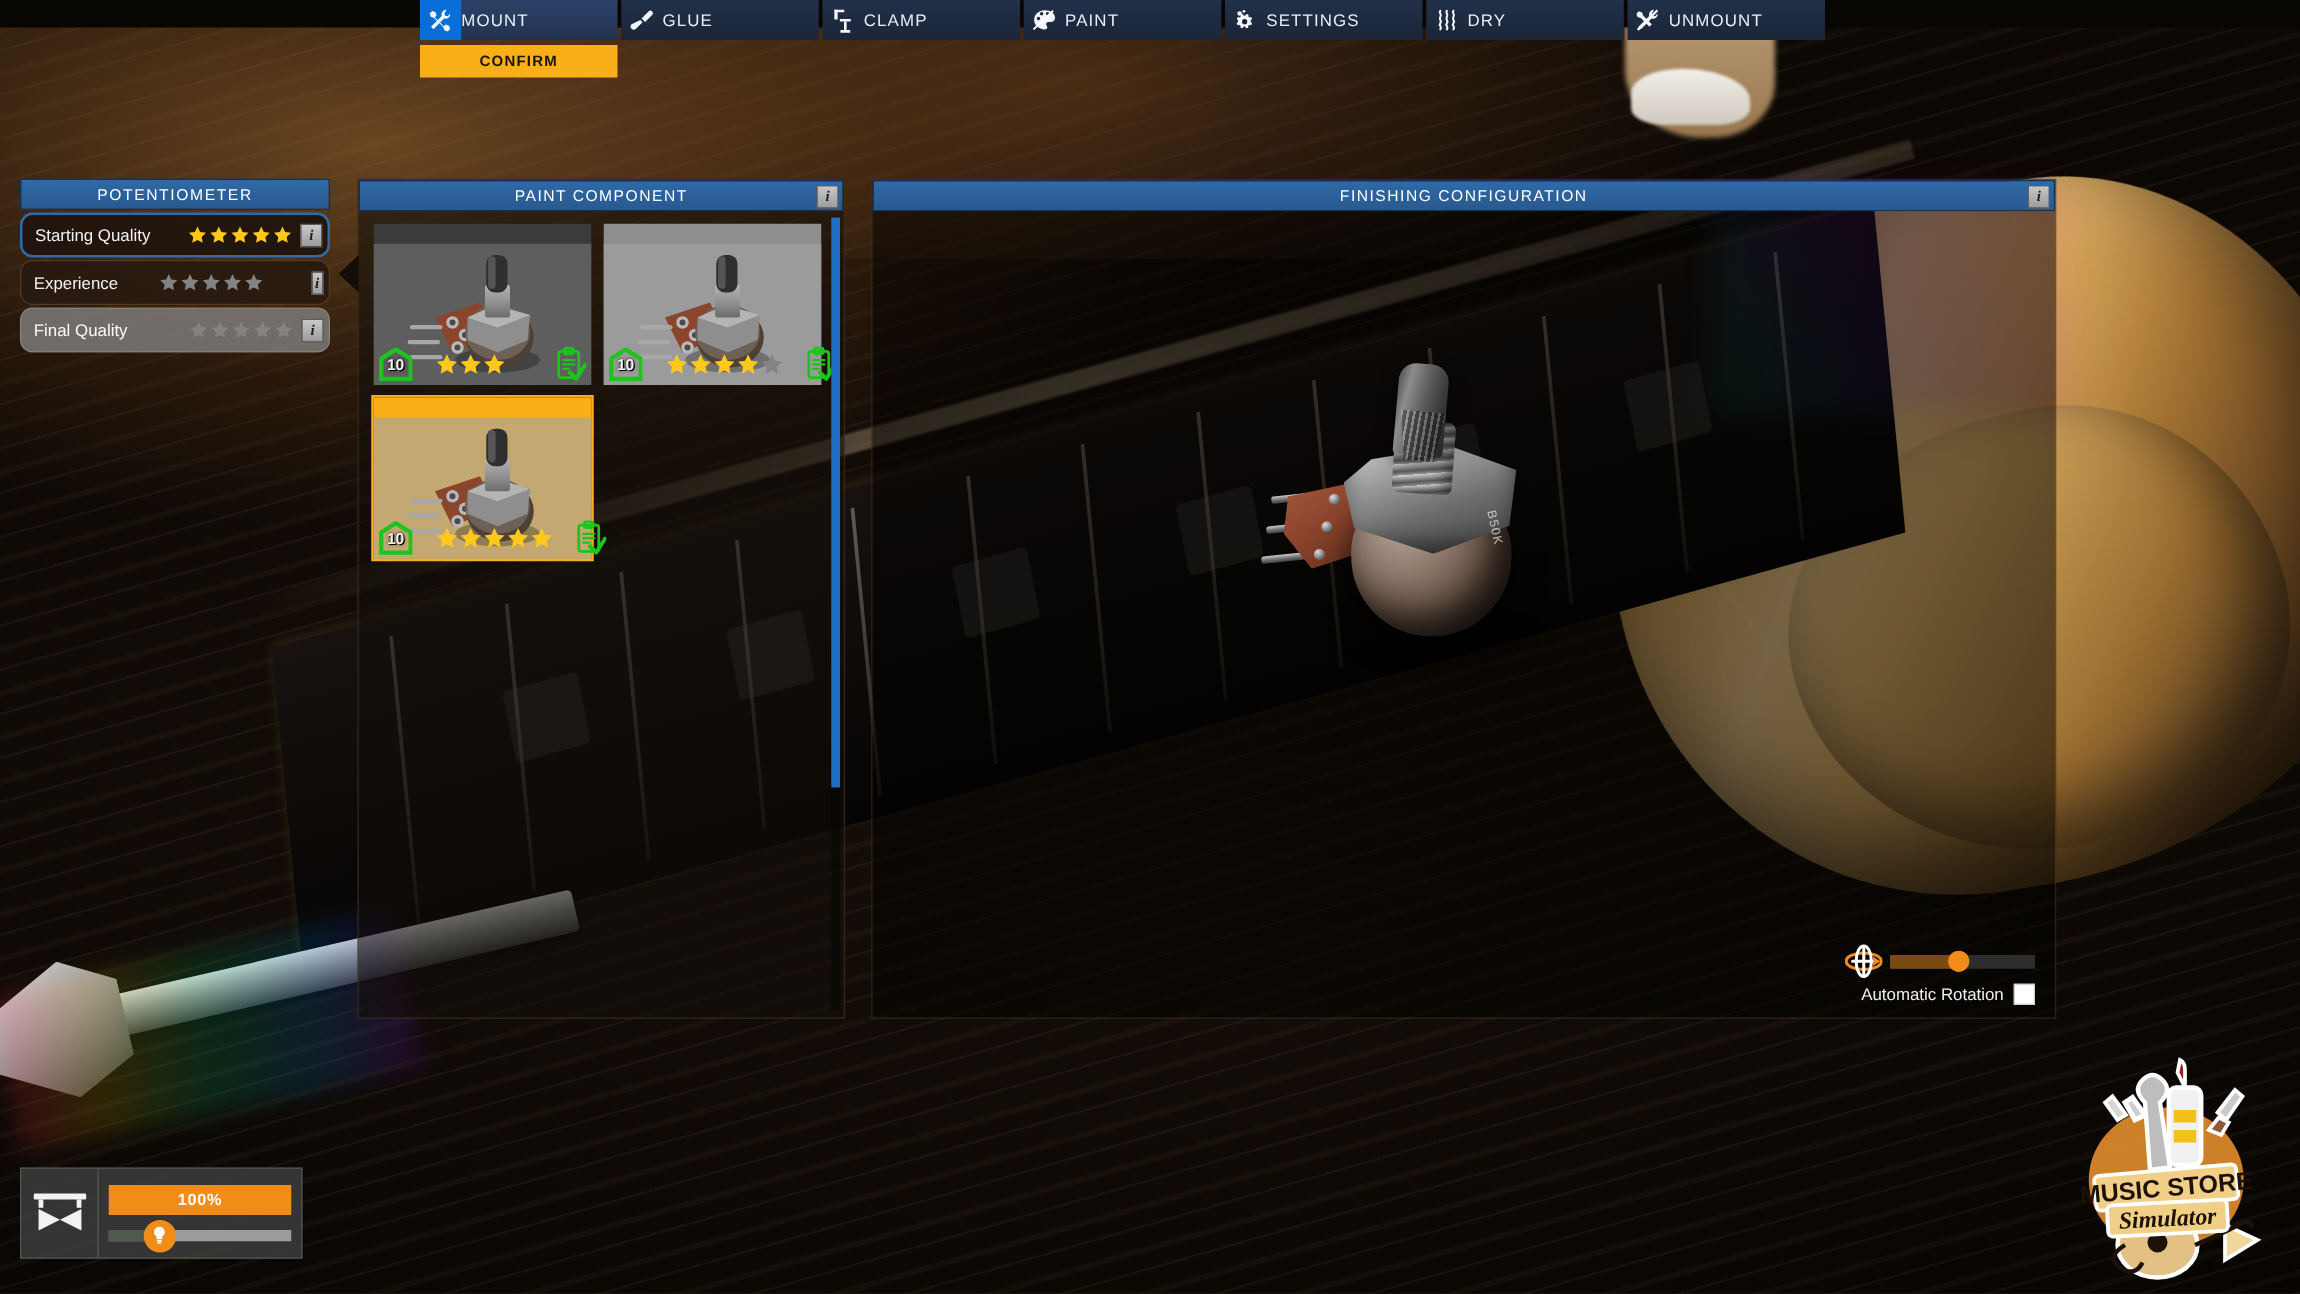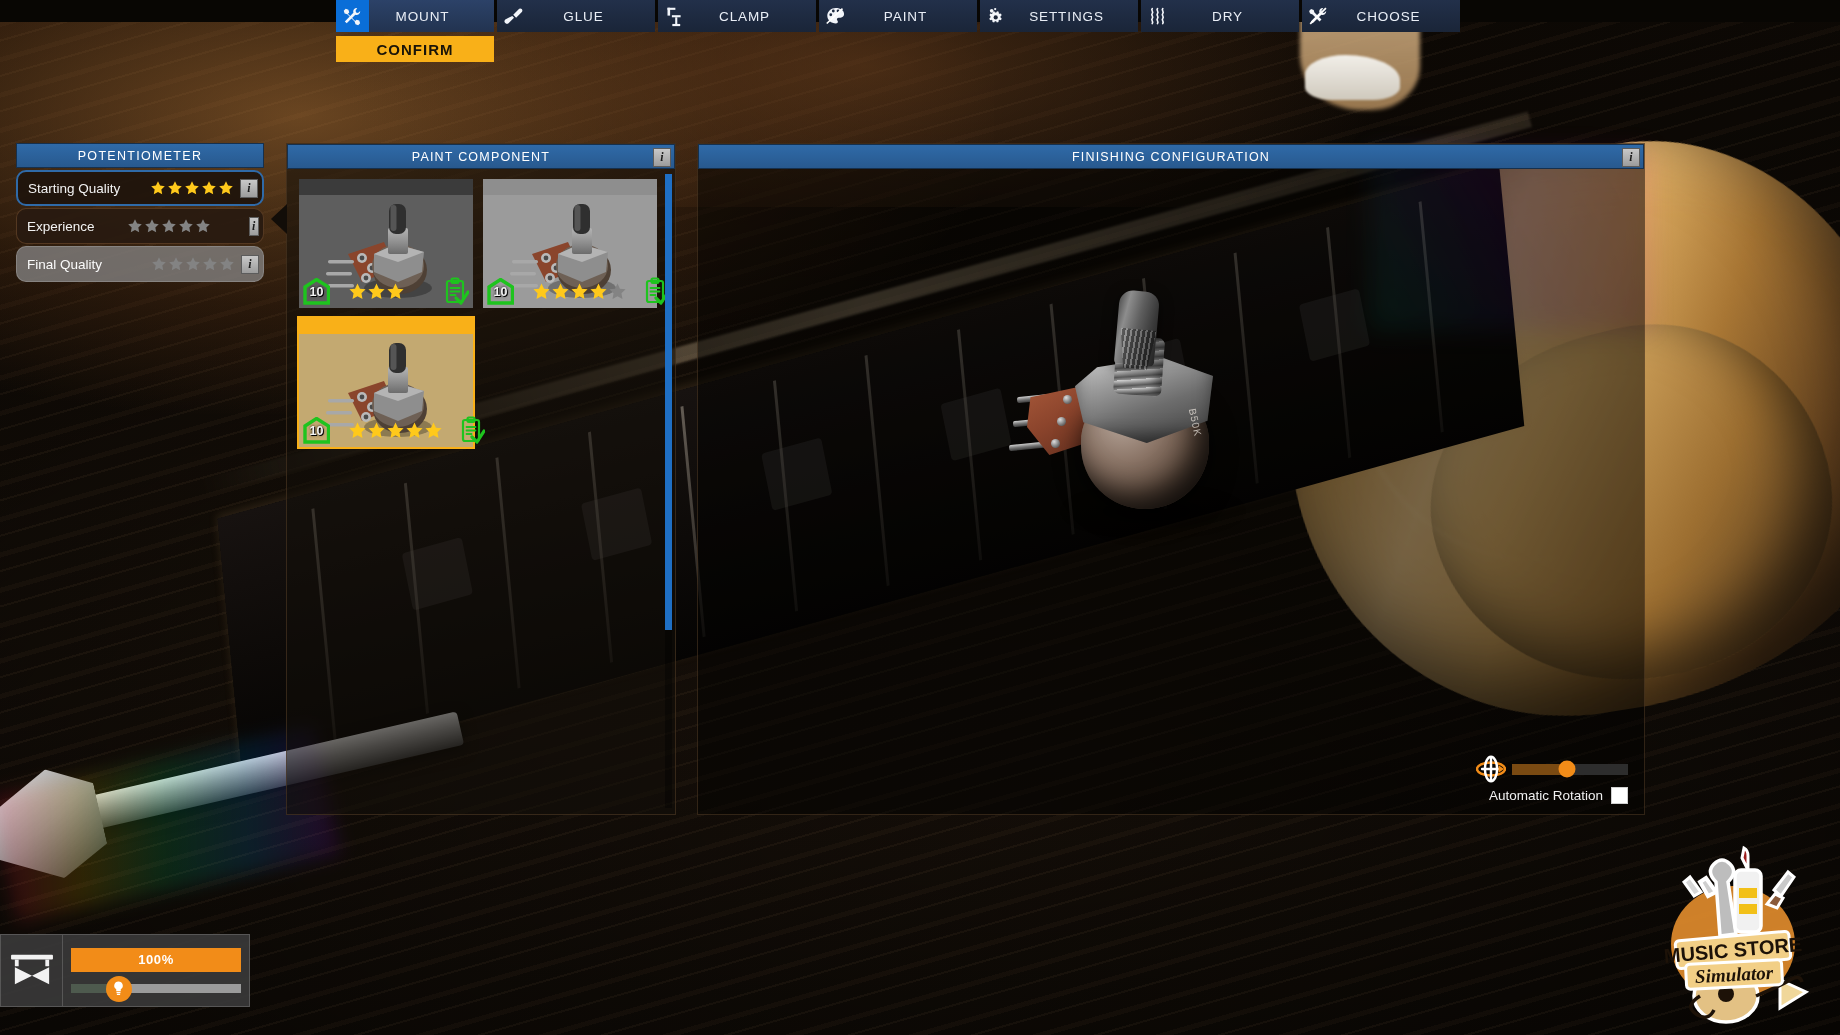--- a/index.html
+++ b/index.html
@@ -145,30 +145,30 @@
   }
   .tool-tab .t-ico {
     width: 33px; height: 32px;
     display: flex; align-items: center; justify-content: center;
     flex: 0 0 33px;
     color: #f2f5fa;
   }
   .tool-tab.active .t-ico { background: #0a6ed8; }
   .tool-tab.active { background: linear-gradient(180deg, #2b4066 0%, #223busy 100%); background: linear-gradient(180deg,#2c4268,#223350); }
   .tool-tab .t-lbl {
-    flex: 1; text-align: center;
+    flex: 1; text-align: left;
     color: #e9eef6; font-size: 13.5px; letter-spacing: 0.9px;
     padding-right: 18px;
   }
   .tool-tab svg { width: 21px; height: 21px; fill: currentColor; }
   #confirm-btn {
     position: absolute; left: 336px; top: 36px;
     width: 158px; height: 26px;
     background: #f9b018;
-    color: #1a1408; font-size: 15px; letter-spacing: 1px;
+    color: #1a1408; font-size: 12px; letter-spacing: 1px;
     display: flex; align-items: center; justify-content: center;
     z-index: 40; cursor: pointer; font-weight: 600;
   }
 
   
   #stats-panel { position: absolute; left: 16px; top: 143px; width: 248px; z-index: 30; }
   .panel-title {
     height: 25px; background: linear-gradient(180deg,#2f6aa8,#28598e);
     color: #fff; font-size: 12.5px; letter-spacing: 1.3px;
     display: flex; align-items: center; justify-content: center;
@@ -353,21 +353,21 @@
     width: 17px; height: 17px; border-radius: 50%; background: #f28c18;
   }
   .rot-row2 { display: flex; align-items: center; gap: 8px; }
   .rot-label { color: #f0f0f0; font-size: 13.5px; }
   .rot-check {
     width: 17px; height: 17px; background: #ffffff; border: 1px solid #cfcfcf; cursor: pointer;
   }
 
   
   #bench-widget {
-    position: absolute; left: 0; top: 934px; width: 250px; height: 73px;
+    position: absolute; left: 16px; top: 934px; width: 226px; height: 73px;
     background: rgba(58,58,58,0.9);
     border: 1px solid rgba(110,110,110,0.6);
     display: flex; z-index: 30;
   }
   .bench-ico {
     width: 62px; display: flex; align-items: center; justify-content: center;
     border-right: 1px solid rgba(110,110,110,0.6);
   }
   .bench-ico svg { width: 46px; height: 40px; fill: #f2f2f2; }
   .bench-right { flex: 1; display: flex; flex-direction: column; justify-content: space-evenly; padding: 0 8px; }
@@ -494,21 +494,21 @@
       <span class="t-lbl">DRY</span>
     </div>
     <div class="tool-tab">
       <span class="t-ico">
         <svg viewBox="0 0 24 24">
           <path d="M17.4 2.2a4.2 4.2 0 00-4.4 5.6L3.2 17.6 5.4 19.8l9.8-9.8a4.2 4.2 0 005.6-4.4l-2.5 2.5-2.2-.6-.6-2.2z"></path>
           <path d="M3.5 3.5l3 1 .9 2.9 8 8-2.2 2.2-8-8-2.9-.9-1-3z"></path>
           <path d="M20.5 2.5L2.5 20.5" stroke="#fff" stroke-width="2.1"></path>
         </svg>
       </span>
-      <span class="t-lbl">CHOOSE</span>
+      <span class="t-lbl">UNMOUNT</span>
     </div>
   </div>
 <div id="confirm-btn">CONFIRM</div>
 
 <div id="stats-panel">
   <div class="panel-title">POTENTIOMETER</div>
   <div id="stat-rows">
       <div class="stat-row r1">
         <span class="stat-label">Starting Quality</span>
         <span class="stars">

